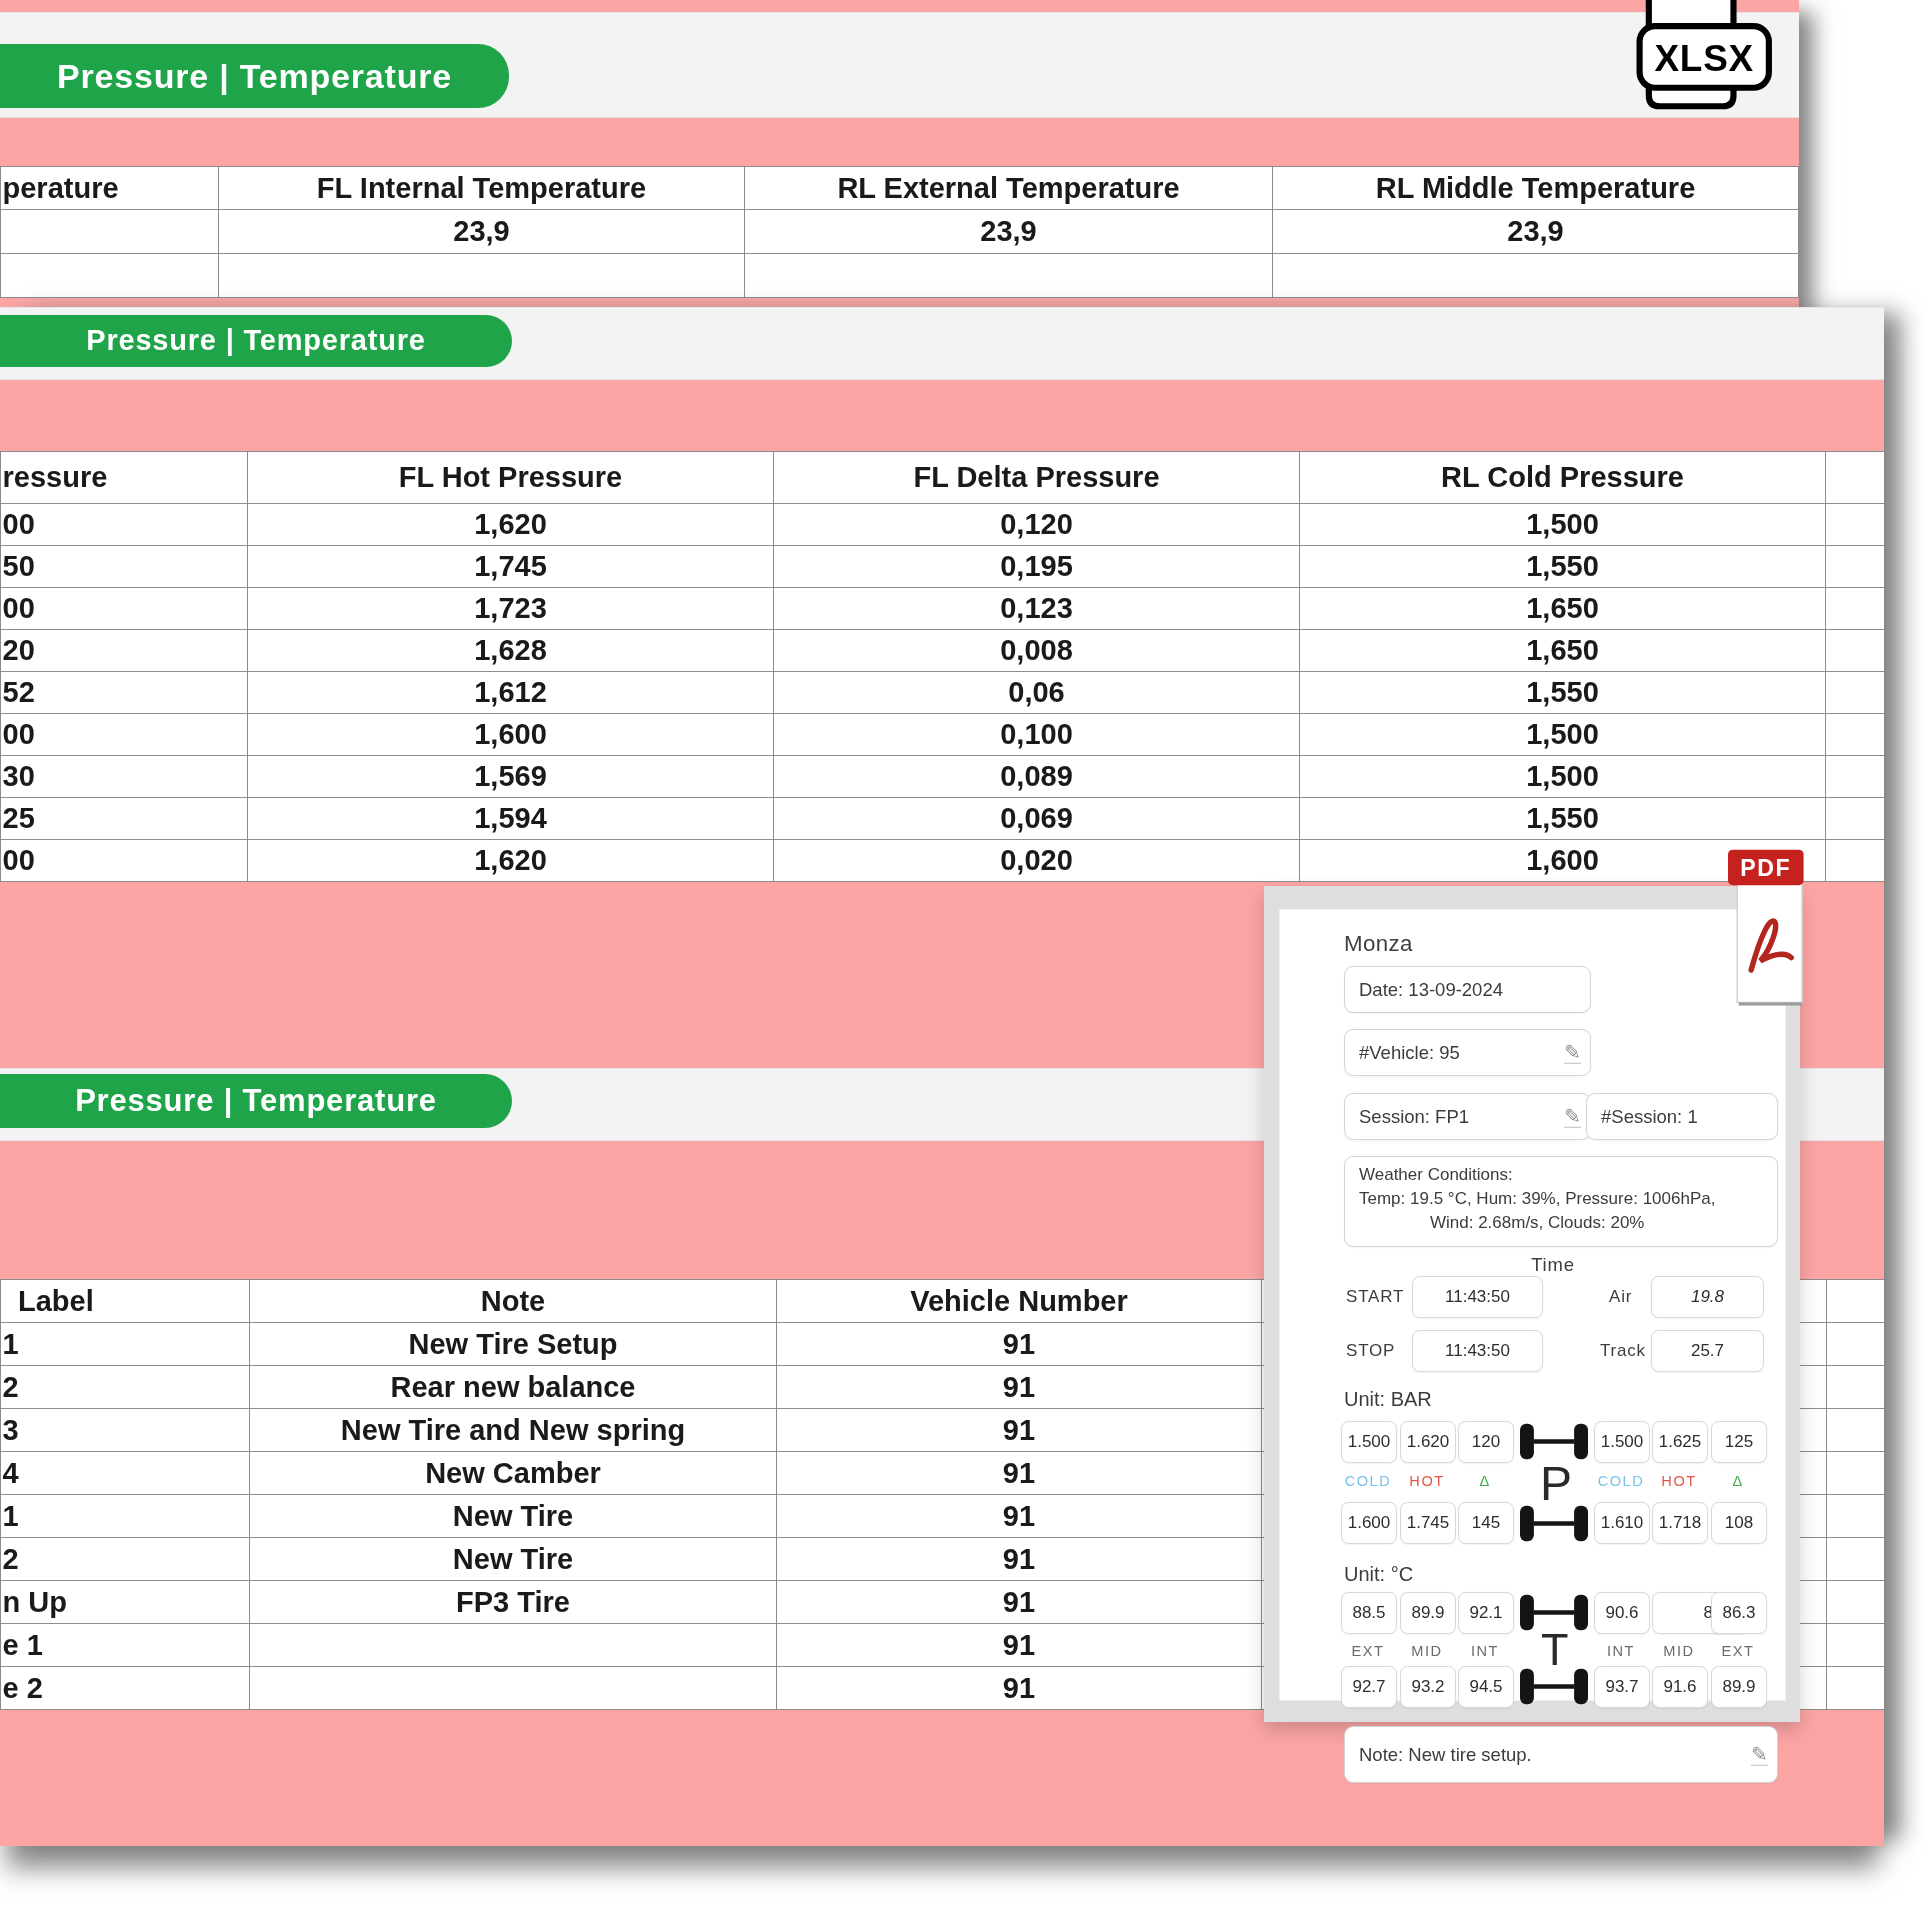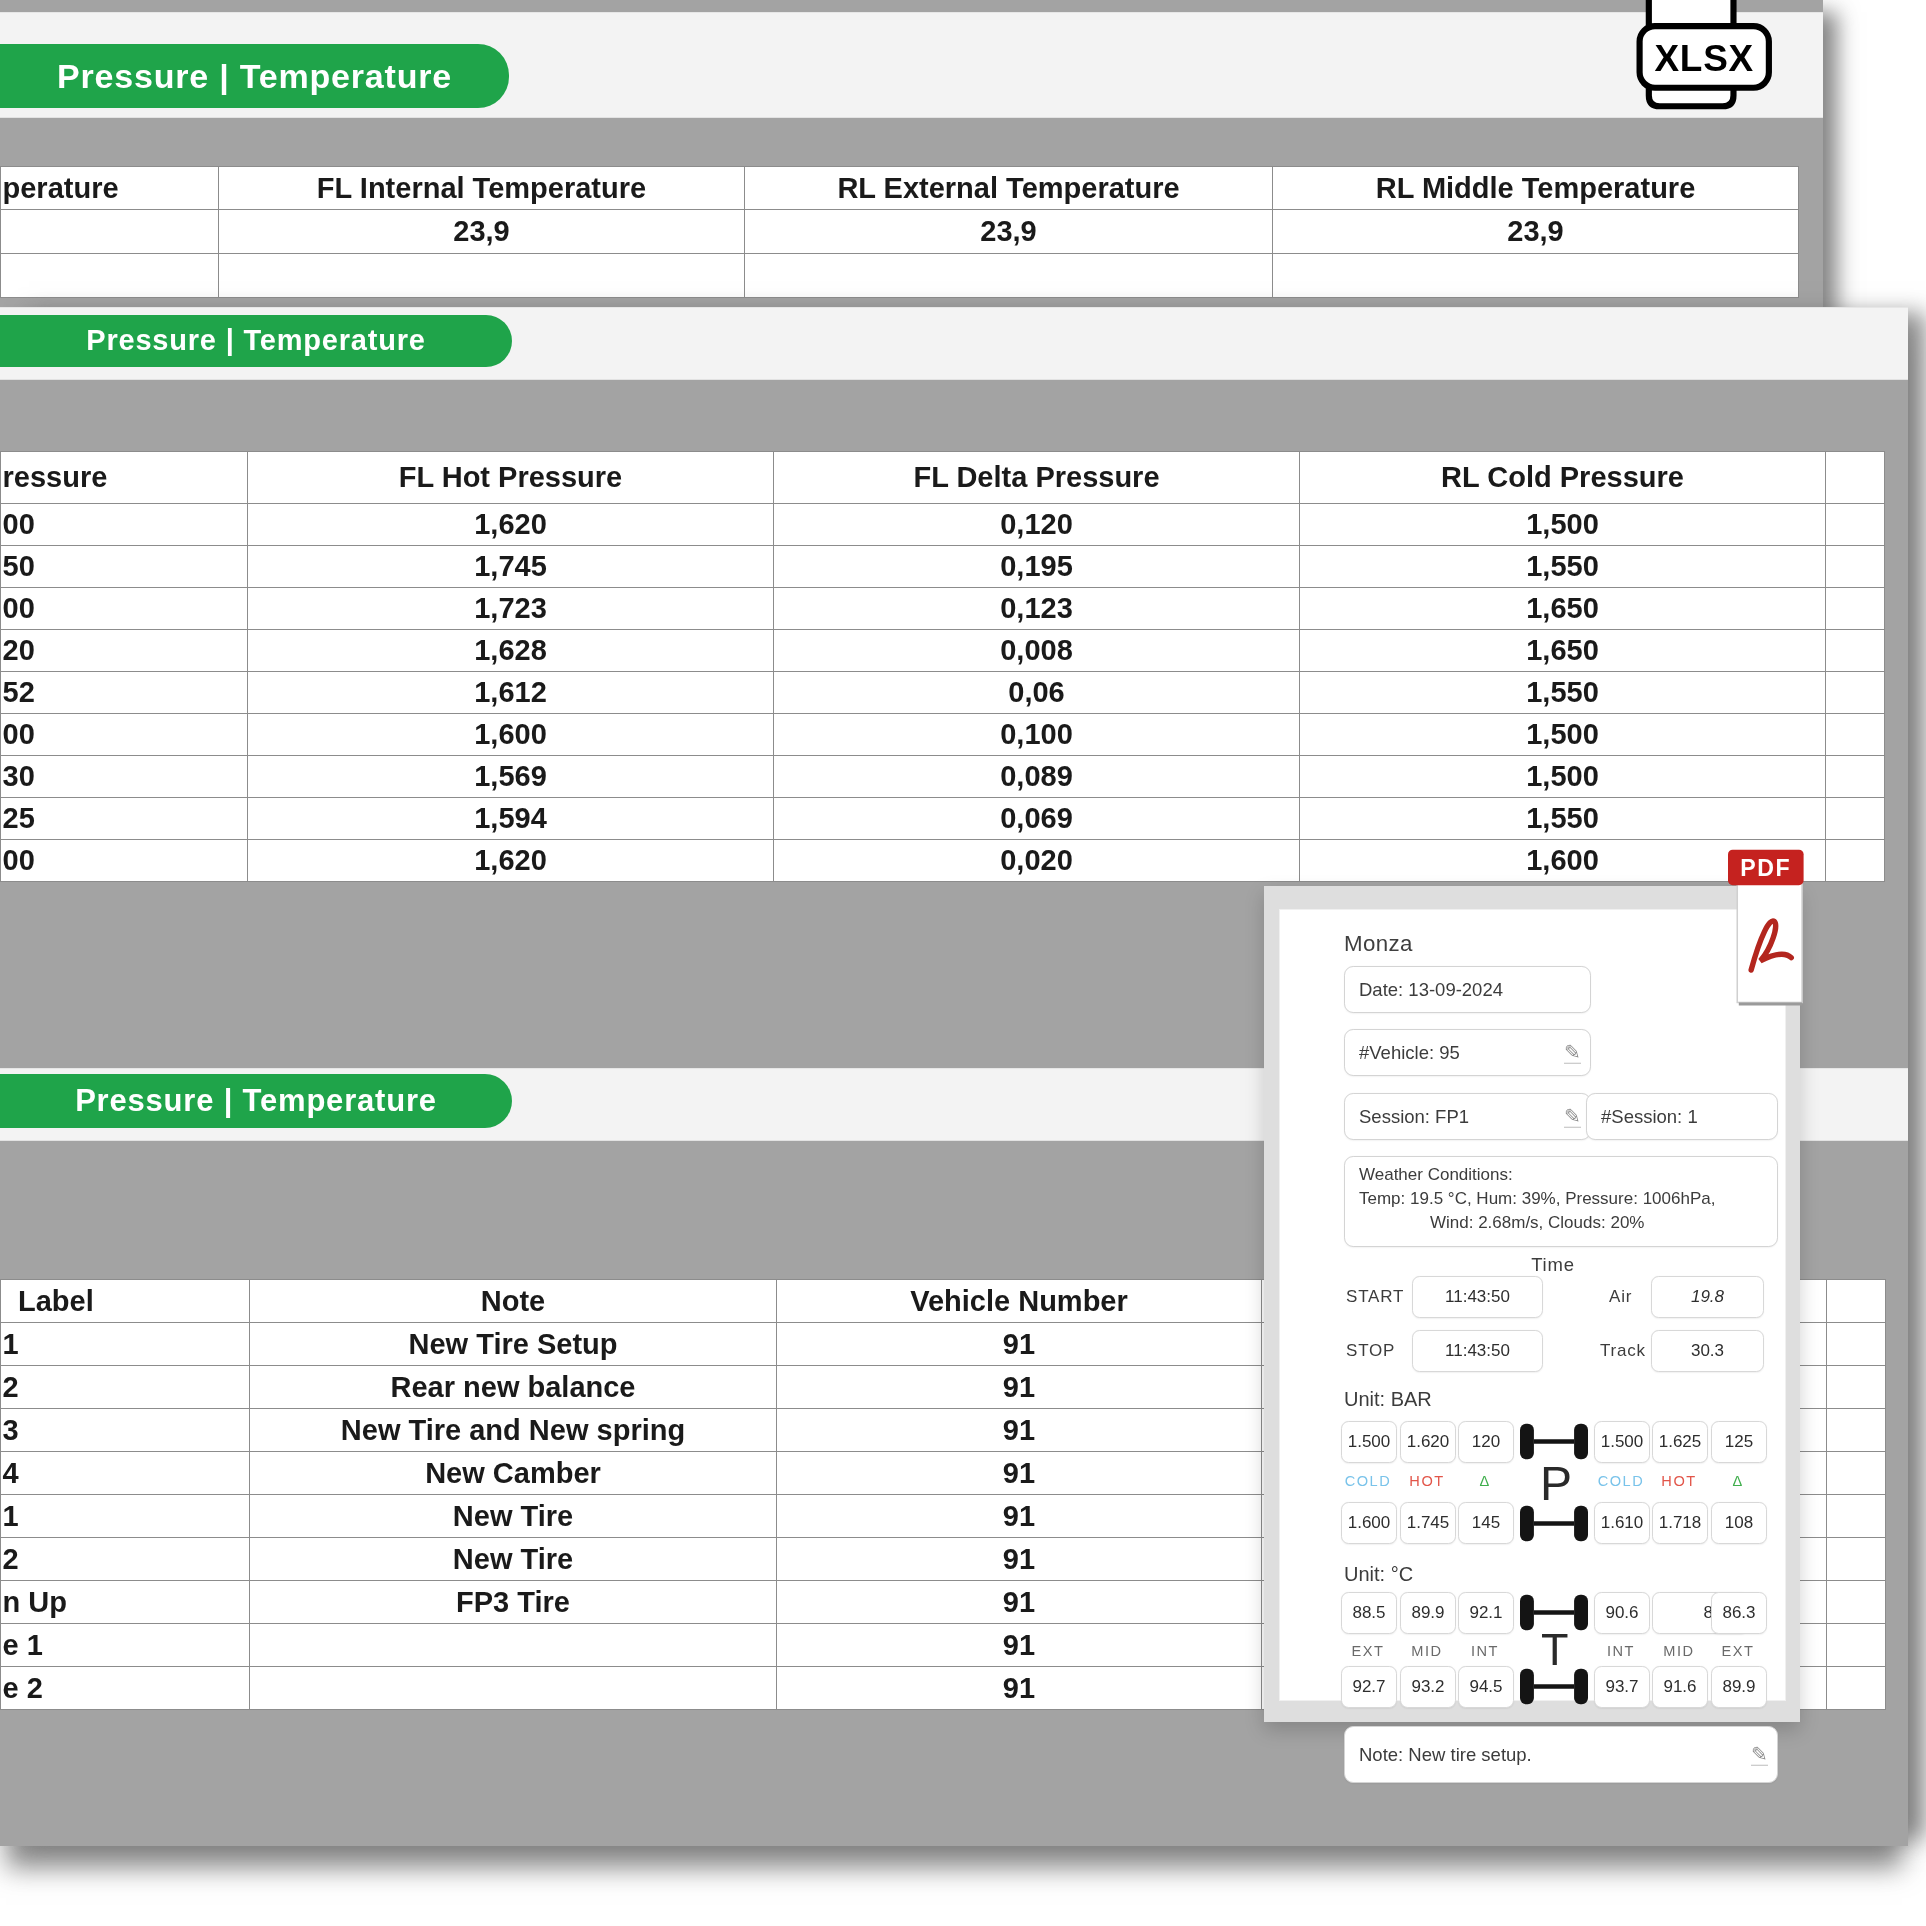--- a/index.html
+++ b/index.html
@@ -1,20 +1,20 @@
 <!DOCTYPE html>
 <html style="font-size:12.3px"><head>
 <meta charset="utf-8">
 <style>
   html,body{margin:0;padding:0;}
   body{width:1926px;height:1926px;position:relative;overflow:hidden;background:#ffffff;
        font-family:"Liberation Sans",sans-serif;color:#1a1a1a;}
   .abs{position:absolute;}
   
-  .sheet{background:#a3a3a3;padding-left:24px;}
+  .sheet{background:#fca5a5;}
   .sheet1{left:0;top:0;width:1799px;height:420px;overflow:hidden;
           box-shadow:20px 6.2px 20px -6.2px rgba(110,110,110,.85);}
   .sheet2{left:0;top:307px;width:1884px;height:1539px;overflow:hidden;
           box-shadow:23px 0 21.6px -6.2px rgba(110,110,110,.8), 0 28px 25px -6.2px rgba(110,110,110,.8);}
   .band{left:0;width:100%;background:#f3f3f3;border-top:0.8px solid #e6e6e6;border-bottom:0.8px solid #e2e2e2;}
   .badge{left:0;background:#1fa44a;color:#ffffff;font-weight:bold;
          display:flex;align-items:center;justify-content:center;
          border-radius:0 31px 31px 0;letter-spacing:0.8px;}
   
   table{border-collapse:collapse;table-layout:fixed;background:#fff;}
@@ -298,21 +298,21 @@
   <div class="abs tlabel" style="left:80px;top:368px;width:418px;text-align:center;font-size:18.5px;">Time</div>
 
   <div class="abs tlabel" style="left:82px;top:401px;">START</div>
   <div class="abs vbox" style="left:148px;top:390px;width:129px;height:40px;">11:43:50</div>
   <div class="abs tlabel" style="left:345px;top:401px;">Air</div>
   <div class="abs vbox" style="left:387px;top:390px;width:111px;height:40px;font-style:italic;">19.8</div>
 
   <div class="abs tlabel" style="left:82px;top:455px;">STOP</div>
   <div class="abs vbox" style="left:148px;top:444px;width:129px;height:40px;">11:43:50</div>
   <div class="abs tlabel" style="left:336px;top:455px;">Track</div>
-  <div class="abs vbox" style="left:387px;top:444px;width:111px;height:40px;">30.3</div>
+  <div class="abs vbox" style="left:387px;top:444px;width:111px;height:40px;">25.7</div>
 
   <div class="abs unitlabel" style="left:80px;top:502px;">Unit:  BAR</div>
 
   <div class="abs vbox" style="left:77px;top:535px;">1.500</div>
   <div class="abs vbox" style="left:136px;top:535px;">1.620</div>
   <div class="abs vbox" style="left:194px;top:535px;">120</div>
   <svg class="abs" style="left:256px;top:536px;" width="68" height="39" viewBox="0 0 88 50">
     <rect x="0" y="2" width="18" height="46" rx="8" fill="#141414"></rect>
     <rect x="70" y="2" width="18" height="46" rx="8" fill="#141414"></rect>
     <line x1="18" y1="25" x2="70" y2="25" stroke="#141414" stroke-width="6"></line>

